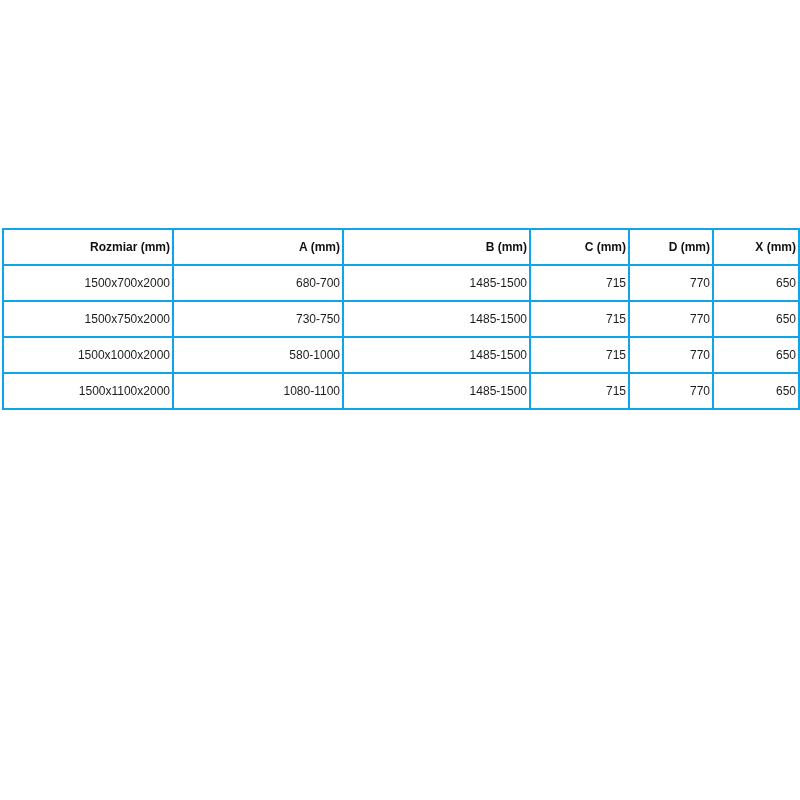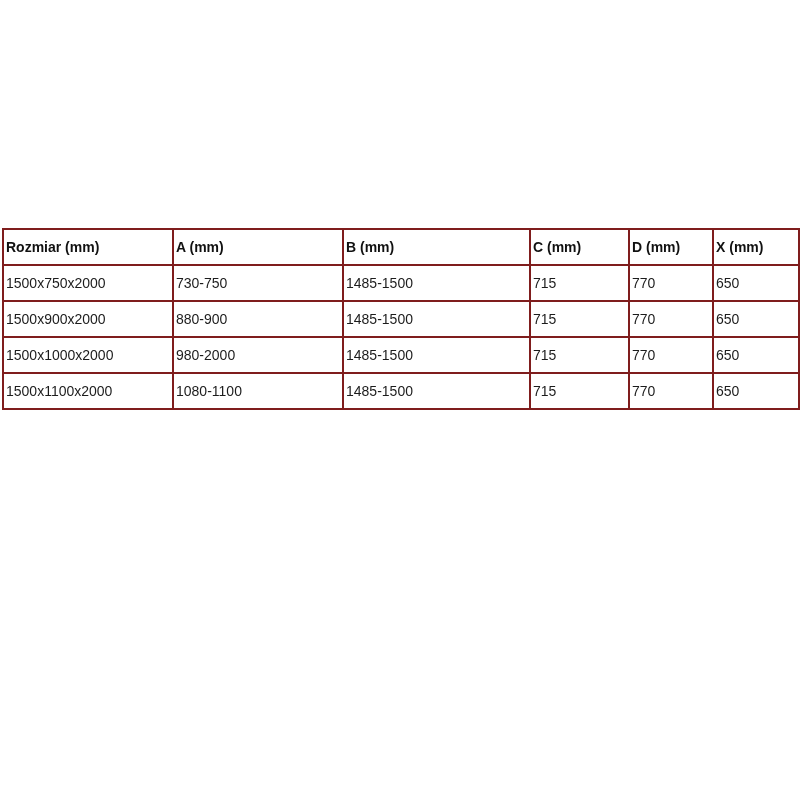--- a/index.html
+++ b/index.html
@@ -23,26 +23,26 @@
     top: 228px;
     width: 796px;
   }
   table.spec-table {
     border-collapse: collapse;
     table-layout: fixed;
     width: 796px;
   }
   table.spec-table th,
   table.spec-table td {
-    border: 2px solid #7f1d1d;
-    text-align: left;
+    border: 2px solid #0ea5e9;
+    text-align: right;
     vertical-align: middle;
     height: 34px; 
     padding: 0 2px;
-    font-size: 14px;
+    font-size: 12px;
     color: #1c1c1c;
     white-space: nowrap;
     overflow: hidden;
   }
   table.spec-table th {
     font-weight: bold;
     color: #111111;
   }
   col.c-rozmiar { width: 170px; }
   col.c-a { width: 170px; }
@@ -70,38 +70,38 @@
           <th>Rozmiar (mm)</th>
           <th>A (mm)</th>
           <th>B (mm)</th>
           <th>C (mm)</th>
           <th>D (mm)</th>
           <th>X (mm)</th>
         </tr>
       </thead>
       <tbody>
           <tr>
+            <td>1500x700x2000</td>
+            <td>680-700</td>
+            <td>1485-1500</td>
+            <td>715</td>
+            <td>770</td>
+            <td>650</td>
+          </tr>
+          <tr>
             <td>1500x750x2000</td>
             <td>730-750</td>
             <td>1485-1500</td>
             <td>715</td>
             <td>770</td>
             <td>650</td>
           </tr>
           <tr>
-            <td>1500x900x2000</td>
-            <td>880-900</td>
-            <td>1485-1500</td>
-            <td>715</td>
-            <td>770</td>
-            <td>650</td>
-          </tr>
-          <tr>
             <td>1500x1000x2000</td>
-            <td>980-2000</td>
+            <td>580-1000</td>
             <td>1485-1500</td>
             <td>715</td>
             <td>770</td>
             <td>650</td>
           </tr>
           <tr>
             <td>1500x1100x2000</td>
             <td>1080-1100</td>
             <td>1485-1500</td>
             <td>715</td>

